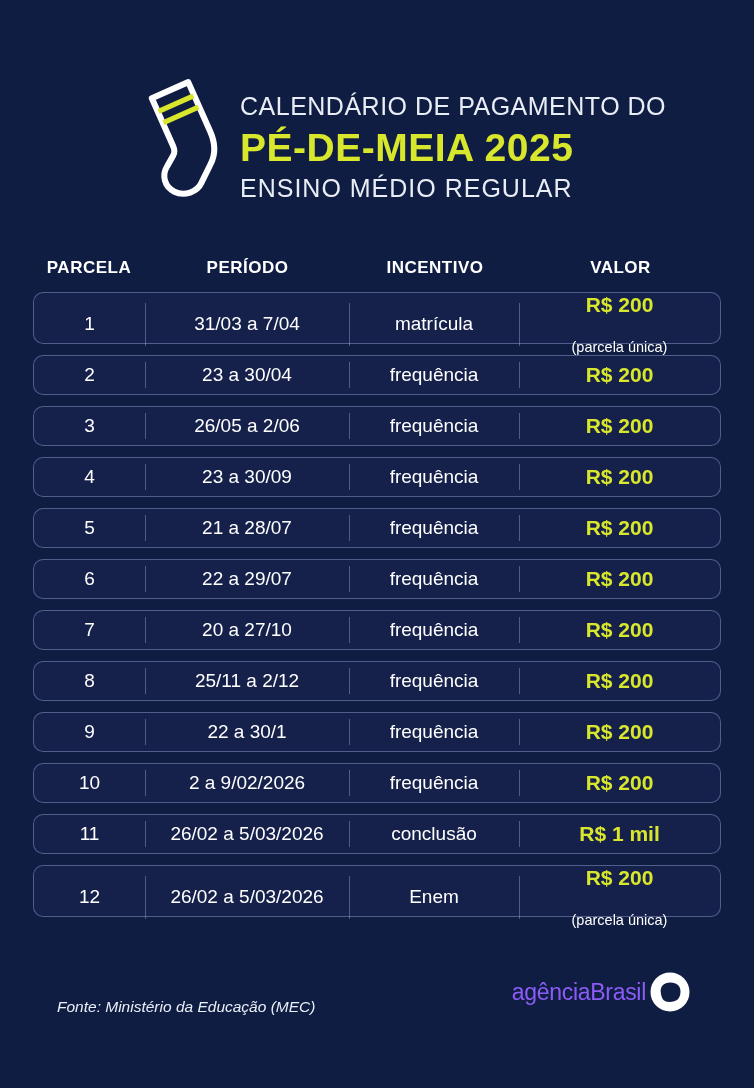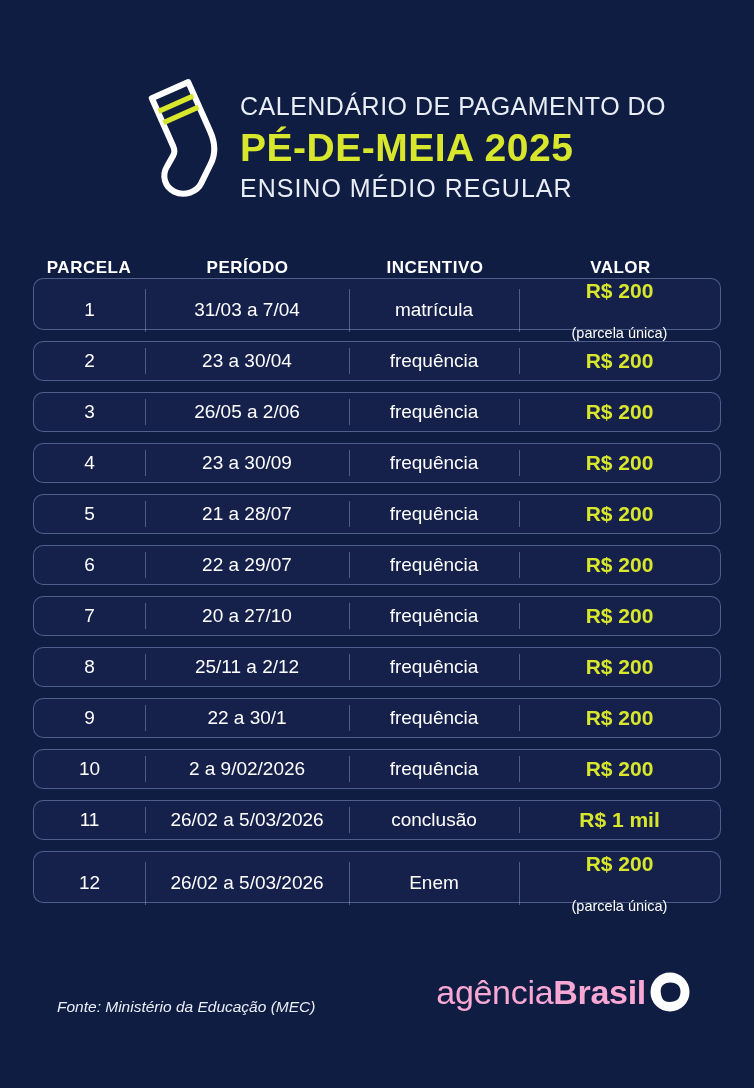--- a/index.html
+++ b/index.html
@@ -19,21 +19,21 @@
     color:var(--text);
   }
   
   .sock{position:absolute;left:134px;top:74px;width:104px;height:134px;}
   .titles{position:absolute;left:240px;top:92px;}
   .kicker{font-size:25px;color:var(--soft);letter-spacing:.5px;font-weight:400;}
   .main-title{font-size:39px;font-weight:800;color:var(--accent);letter-spacing:.5px;margin:5px 0 4px;}
   .subtitle{font-size:25px;color:var(--soft);letter-spacing:1px;font-weight:400;}
   
   .table{position:absolute;left:33px;width:688px;top:258px;}
-  .thead{display:grid;grid-template-columns:112px 205px 170px 201px;}
+  .thead{display:grid;grid-template-columns:112px 205px 170px 201px;margin-bottom:14px;}
   .thead span{
     text-align:center;font-weight:bold;font-size:17px;color:#fff;letter-spacing:.5px;
   }
   .row{
     display:grid;grid-template-columns:111px 204px 170px 201px;
     height:40px;margin-bottom:11px;
     background:var(--row-bg);
     border:1px solid rgba(150,168,215,.45);
     border-radius:10px;
     align-items:center;
@@ -48,24 +48,24 @@
     background:rgba(190,205,240,.35);
   }
   .value-text{color:var(--accent);font-weight:bold;font-size:21px;line-height:1.1;}
   .value-note{color:#fff;font-weight:normal;font-size:14.5px;line-height:1.15;margin-top:23px;}
   
   .source{
     position:absolute;left:57px;top:985px;font-style:italic;font-size:15.5px;color:var(--soft);margin-top:13px;
   }
   .logo{
     position:absolute;right:64px;top:972px;display:flex;align-items:center;
-    font-size:34px;color:#f9a8d4;line-height:1;
+    font-size:23px;color:#8b5cf6;line-height:1;
   }
   .logo .lt-a{font-weight:400;letter-spacing:-.3px;}
-  .logo .lt-b{font-weight:bold;letter-spacing:-.3px;}
+  .logo .lt-b{font-weight:normal;letter-spacing:-.3px;}
   .logo svg{margin-left:4px;display:block;}
 </style>
 </head>
 <body>
 
 <div class="sock">
   <svg viewBox="0 0 120 150" width="104" height="134" aria-hidden="true">
     <g transform="rotate(-24 60 75)">
       <path d="M44 14 H90 V76 C90 93 85 103 75 111 L57 126
                C48 134 32 133 24 123 C16 113 18 100 28 93 L40 84

